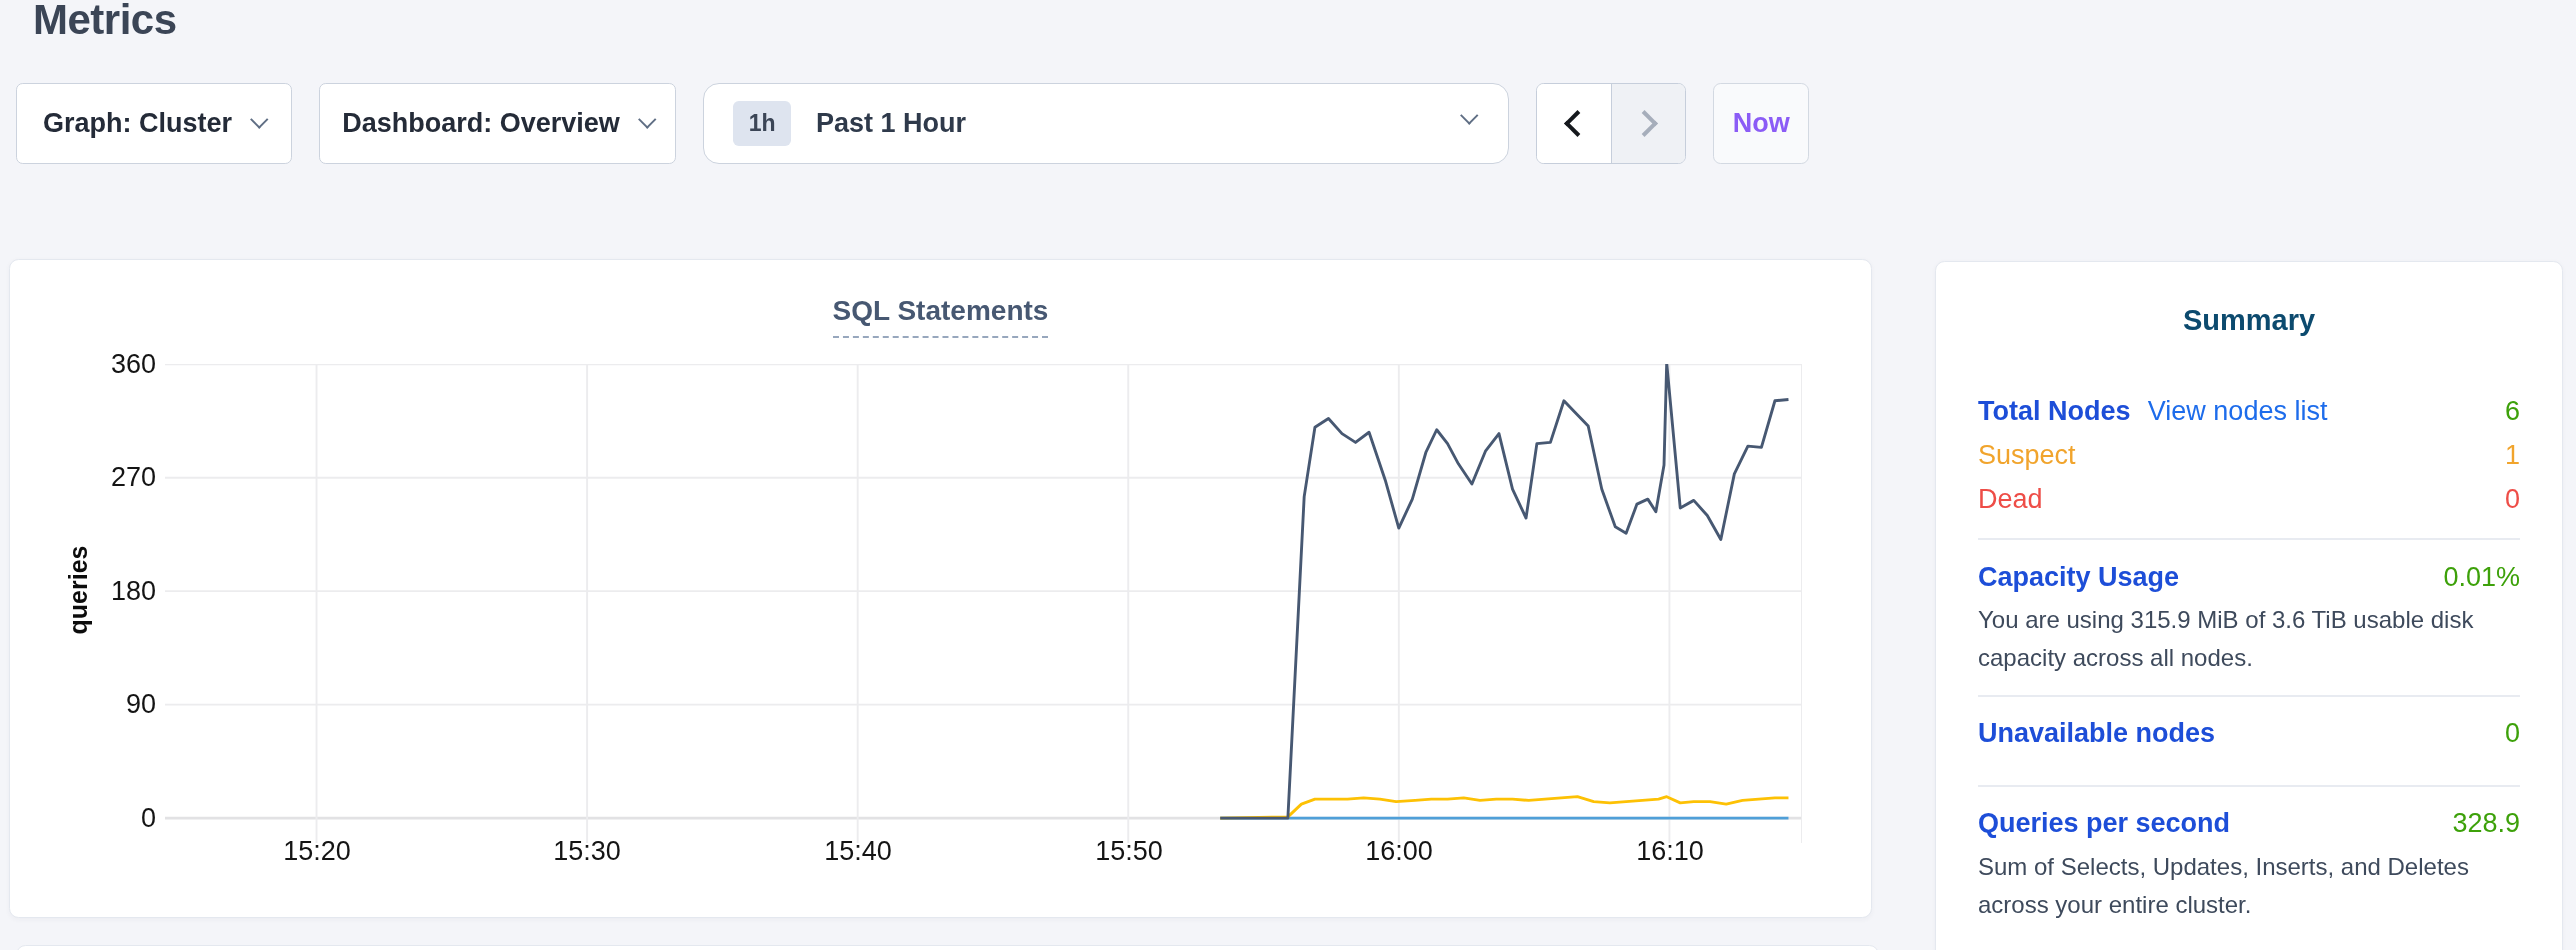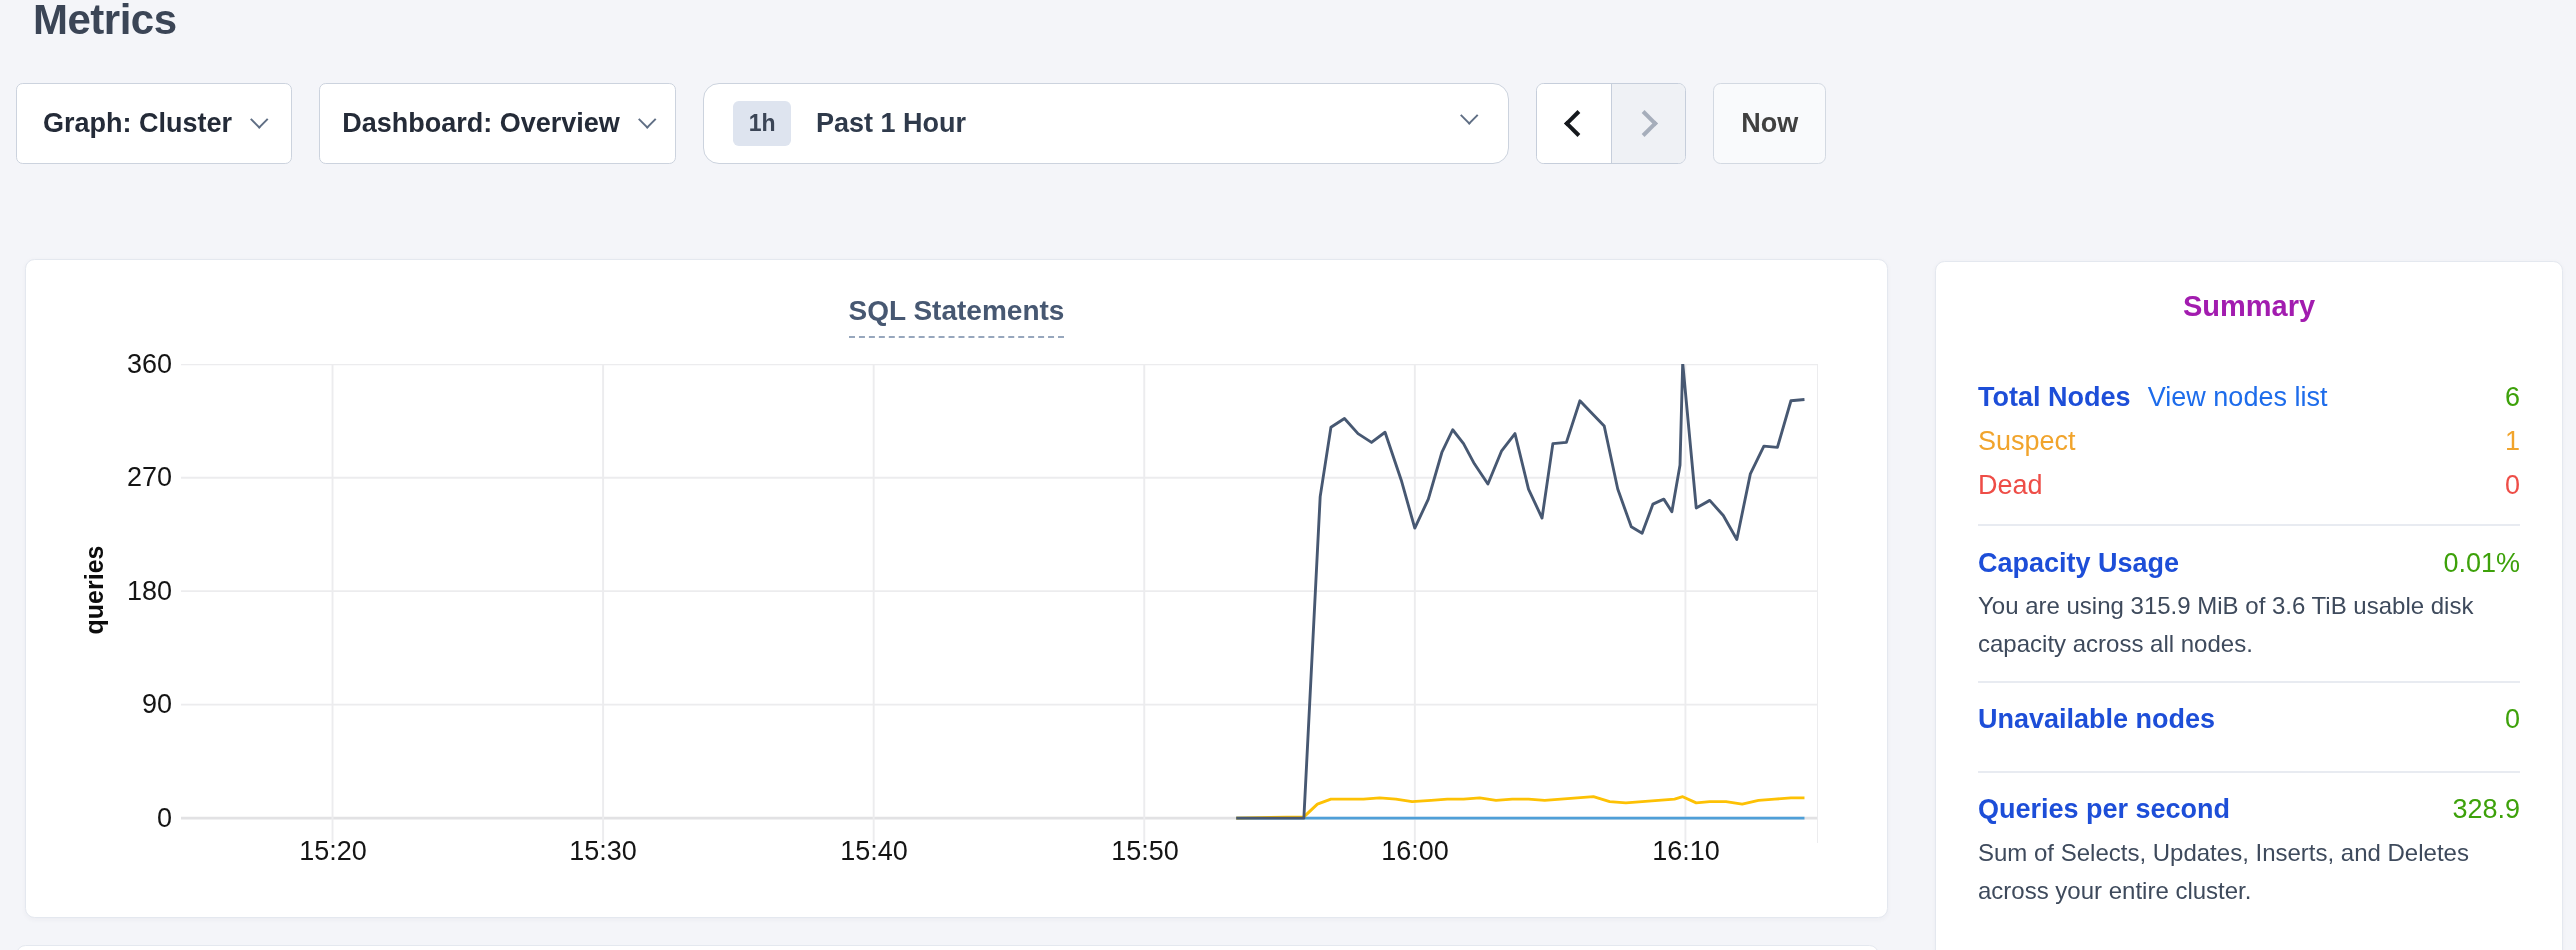--- a/index.html
+++ b/index.html
@@ -23,46 +23,46 @@
     display:flex;align-items:center;gap:25px;padding:0 29px;cursor:pointer;}
   .badge-1h{background:#dee4ef;border-radius:5.8px;padding:8.6px 15.4px;font-size:23px;font-weight:700;color:#3b4556;}
   .tp-label{font-size:27px;font-weight:600;color:#2f3a4b;}
   .tp-chev{position:absolute;right:33px;top:33px;}
   .pager{display:flex;width:150px;border:1.9px solid #c6cedb;border-radius:7.7px;overflow:hidden;background:#fff;}
   .pager-btn{flex:1;border:none;background:#fff;display:flex;align-items:center;justify-content:center;cursor:pointer;padding:0;}
   .pager-btn.next{background:#eff1f5;border-left:1.9px solid #c6cedb;cursor:default;}
   .chev-big{display:inline-block;width:19px;height:19px;border-right:4.8px solid #15181d;border-bottom:4.8px solid #15181d;}
   .chev-left{transform:rotate(135deg);margin-left:7.7px;}
   .chev-right{transform:rotate(-45deg);border-color:#a6aebb;margin-right:7.7px;}
-  .now-btn{width:113px;border:1.9px solid #d3d9e2;border-radius:7.7px;background:#f9fafc;color:#404040;
+  .now-btn{width:96px;border:1.9px solid #d3d9e2;border-radius:7.7px;background:#f9fafc;color:#8b5cf6;
     font-size:27px;font-weight:600;font-family:"Liberation Sans", sans-serif;cursor:default;}
 
   
-  .chart-card{position:absolute;left:25px;top:259px;width:1861px;height:657px;background:#fff;
+  .chart-card{position:absolute;left:9px;top:259px;width:1861px;height:657px;background:#fff;
     border:1.9px solid #e4e8ef;border-radius:9.6px;box-shadow:0 1.9px 4.8px rgba(40,50,70,0.04);}
   .chart-title-row{position:absolute;left:0;right:0;top:35px;text-align:center;}
   .chart-title{display:inline-block;font-size:28px;font-weight:700;color:#475872;
     border-bottom:2.9px dashed #97a7bd;padding-bottom:8.6px;cursor:default;}
   .y-axis-title{position:absolute;left:68px;top:330px;transform:translate(-50%,-50%) rotate(-90deg);
     font-size:25px;font-weight:700;color:#0c0c0c;white-space:nowrap;}
   .y-ticks{position:absolute;left:48px;top:104px;width:98px;height:454px;}
   .ytick{position:absolute;right:0;font-size:27px;line-height:33px;color:#141414;}
   .plot{position:absolute;left:155px;top:104px;width:1637px;height:485px;}
   .x-ticks{position:absolute;left:155px;top:576px;width:1637px;height:38px;}
   .xtick{position:absolute;top:0;width:154px;text-align:center;font-size:27px;color:#141414;}
 
   
   .next-card{position:absolute;left:16.3px;top:945px;width:1861px;height:38px;background:#fff;
     border:1.9px solid #e4e8ef;border-radius:9.6px;}
 
   
   .summary-card{position:absolute;left:1935px;top:261px;width:628px;height:749px;background:#fff;
     border:1.9px solid #e4e8ef;border-radius:9.6px;box-shadow:0 1.9px 4.8px rgba(40,50,70,0.04);
     padding:0 42px;box-sizing:border-box;}
-  .summary-title{margin:28px 0 0;text-align:center;font-size:29px;font-weight:700;color:#a21caf;}
+  .summary-title{margin:42px 0 0;text-align:center;font-size:29px;font-weight:700;color:#0c4a6e;}
   .nodes-block{margin-top:52px;}
   .srow{display:flex;align-items:baseline;font-size:27px;line-height:44px;color:#3e4a5c;}
   .srow .slabel-bold{font-weight:700;color:#1d4ed8;}
   .srow .sval{margin-left:auto;text-align:right;}
   .nodes-link{margin-left:17.3px;text-decoration:none;cursor:pointer;}
   .sdiv{height:1.9px;background:#e8ebf1;border:none;margin:17.3px 0 0;}
   .srow.section{margin-top:15.4px;line-height:42px;}
   .sdesc{margin:3.8px 0 0;font-size:24px;line-height:38px;color:#3e4a5c;}
 </style>
 </head>

